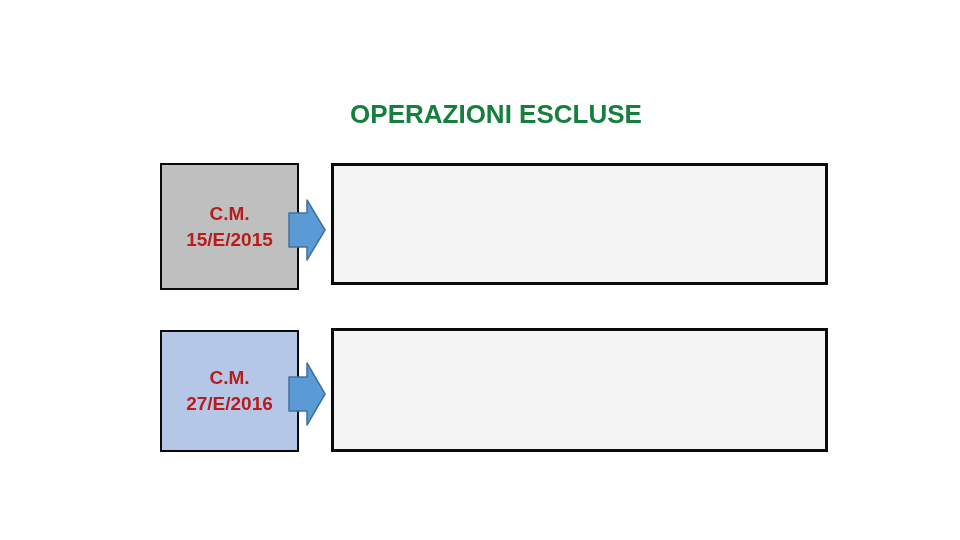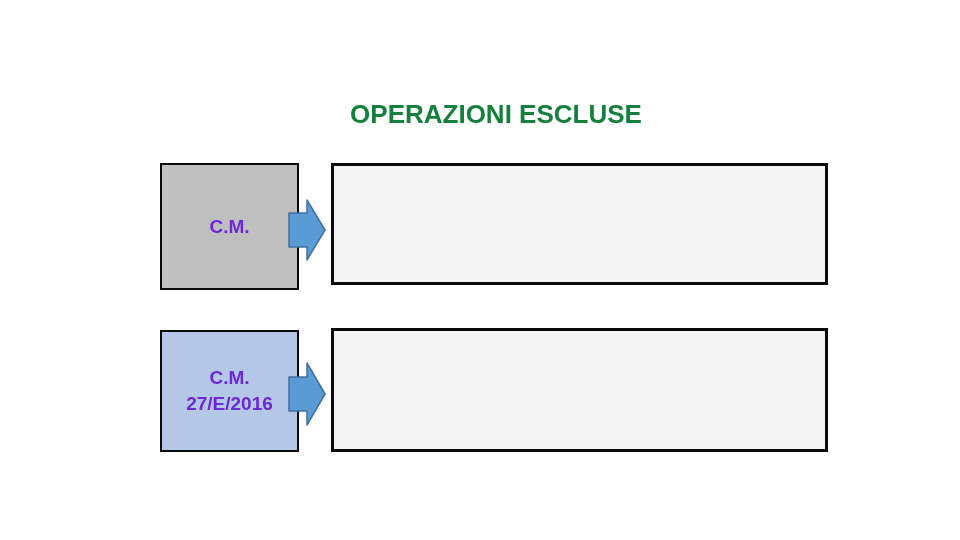--- a/index.html
+++ b/index.html
@@ -33,21 +33,21 @@
     box-sizing: border-box;
     border: 2.5px solid #0a0a0a;
     display: flex;
     flex-direction: column;
     align-items: center;
     justify-content: center;
     text-align: center;
     font-size: 19px;
     font-weight: bold;
     line-height: 26px;
-    color: #6d28d9;
+    color: #b91c1c;
   }
   .source-box.row1 {
     top: 163px;
     height: 127px;
     background: #bfbfbf;
   }
   .source-box.row2 {
     top: 330px;
     height: 122px;
     background: #b4c7e7;
@@ -77,20 +77,21 @@
 </style>
 </head>
 <body>
 
 <div class="slide">
 
   <div class="title">OPERAZIONI ESCLUSE</div>
 
   <div class="source-box row1">
     <div>C.M.</div>
+    <div>15/E/2015</div>
   </div>
 
   <svg class="arrow row1" width="38" height="64" viewBox="0 0 38 64">
     <polygon points="1,15 19,15 19,2 37,32 19,62 19,49 1,49" fill="#5b9bd5" stroke="#41719c" stroke-width="1.5" stroke-linejoin="round"></polygon>
   </svg>
 
   <div class="content-box row1"></div>
 
   <div class="source-box row2">
     <div>C.M.</div>

